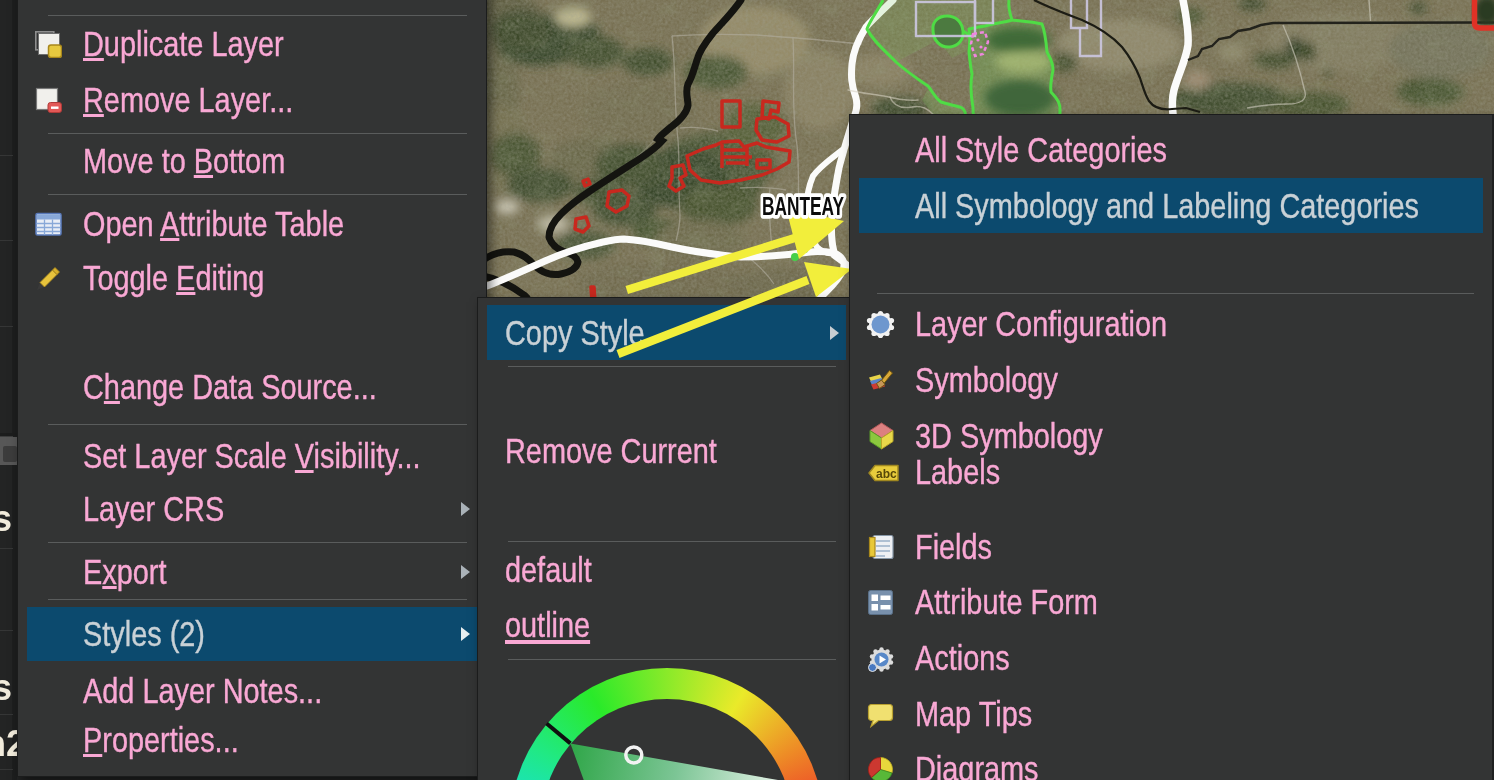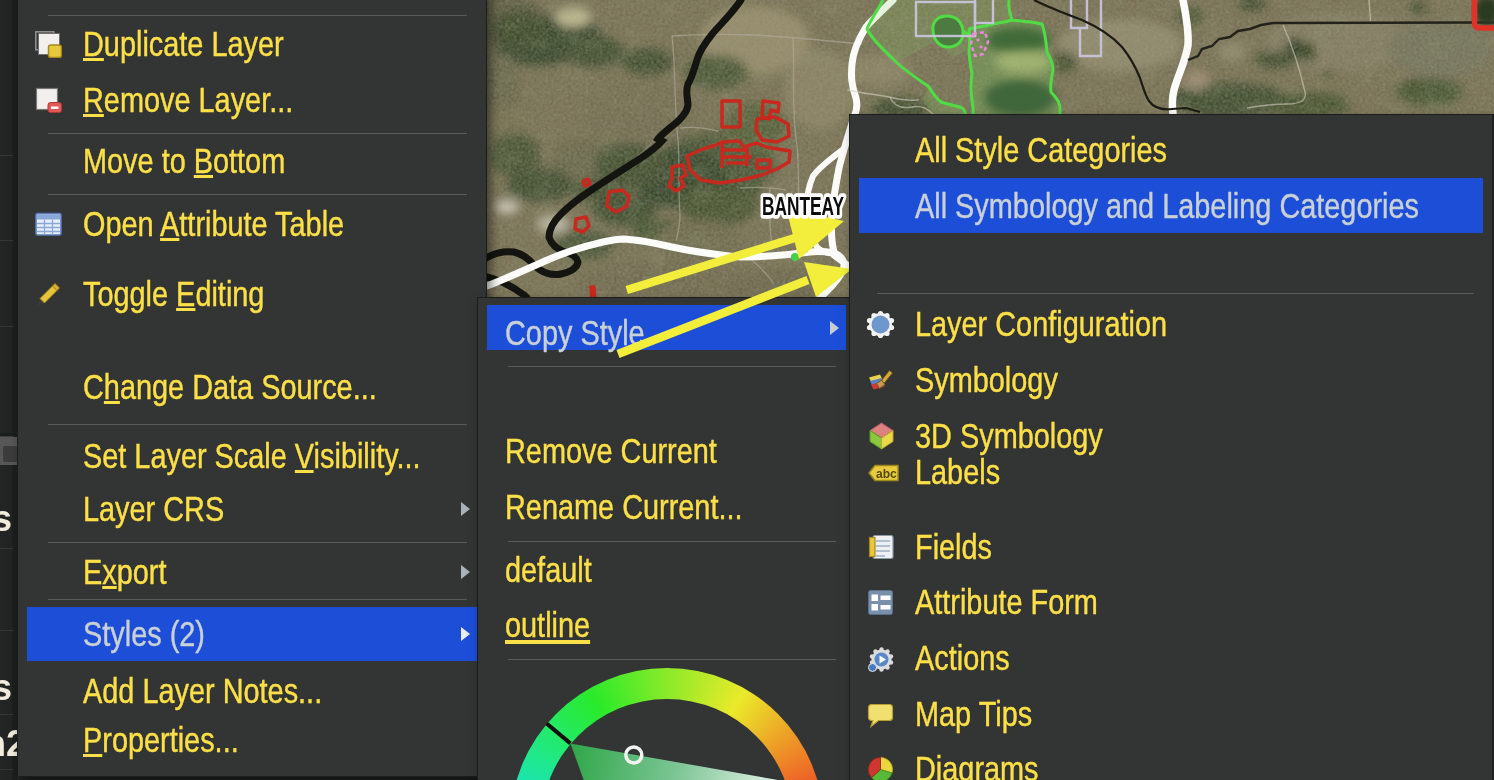--- a/index.html
+++ b/index.html
@@ -1,21 +1,21 @@
 <!DOCTYPE html>
 <html><head>
 <meta charset="utf-8">
 <style>
 html,body{margin:0;padding:0}
 body{width:1494px;height:780px;background:#232424;font-family:"Liberation Sans",sans-serif;overflow:hidden;position:relative}
 .menu{position:absolute;background:#333434;border:1px solid #1b1c1c;box-sizing:border-box;box-shadow:4px 5px 10px rgba(0,0,0,.5)}
-.mi{position:absolute;left:9px;right:9px;height:54px;color:#fde047;font-size:35px;line-height:54px;white-space:nowrap;padding-left:56px;box-sizing:border-box}
+.mi{position:absolute;left:9px;right:9px;height:54px;color:#f9a8d4;font-size:35px;line-height:54px;white-space:nowrap;padding-left:56px;box-sizing:border-box}
 .mi2{padding-left:18px}
 .mi .t{display:inline-block;transform:scaleX(.825);transform-origin:0 50%;-webkit-text-stroke:0.4px currentColor}
-.sel{background:#1d4ed8;color:#c9d1d6}
+.sel{background:#0c4a6e;color:#c9d1d6}
 .sep{position:absolute;left:30px;right:19px;height:1px;background:#5a5c5c}
 .arr{position:absolute;right:7px;top:50%;margin-top:-7px;width:0;height:0;border-left:9px solid #aab2b8;border-top:7px solid transparent;border-bottom:7px solid transparent}
 .ico{position:absolute;left:8px;top:50%;margin-top:-13px;width:27px;height:27px}
 u{text-underline-offset:2px;text-decoration-thickness:3px}
 .tick{position:absolute;left:0;width:13px;height:1px;background:#353636}
 </style>
 </head>
 <body>
 
 <svg id="map" style="position:absolute;left:480px;top:0;z-index:1" width="1014" height="335" viewBox="480 0 1014 335">
@@ -196,42 +196,41 @@
         <rect x="16" y="19.5" width="7.5" height="2.4" fill="#fff"></rect>
       </svg><span class="t"><u>R</u>emove Layer...</span></div>
 <div class="sep" style="top:171.5px"></div>
 <div class="mi" style="top:173px"><span class="t">Move to <u>B</u>ottom</span></div>
 <div class="sep" style="top:232.5px"></div>
 <div class="mi" style="top:235.5px"><svg class="ico" viewBox="0 0 27 27">
         <rect x="1" y="2.5" width="25" height="21.5" rx="1.5" fill="#e8edf6" stroke="#5878b8" stroke-width="1.6"></rect>
         <rect x="1.8" y="3.2" width="23.4" height="5.3" fill="#88a8d8"></rect>
         <path d="M1.5,12.5 H25.5 M1.5,16.5 H25.5 M1.5,20.5 H25.5 M9.5,8.5 V24 M17.5,8.5 V24" stroke="#88a8d8" stroke-width="1.3" fill="none"></path>
       </svg><span class="t">Open <u>A</u>ttribute Table</span></div>
-<div class="mi" style="top:306px"><svg class="ico" viewBox="0 0 27 27">
+<div class="mi" style="top:290px"><svg class="ico" viewBox="0 0 27 27">
         <path d="M2,25 L5,17.5 L9.5,22 Z" fill="#3a3a3a"></path>
         <path d="M5,17.5 L17.5,5 L22,9.5 L9.5,22 Z" fill="#e7c33c" stroke="#a8871c" stroke-width="0.8"></path>
         <path d="M17.5,5 L20,2.5 L24.5,7 L22,9.5 Z" fill="#d8b02c" stroke="#a8871c" stroke-width="0.8"></path>
       </svg><span class="t">Toggle <u>E</u>diting</span></div>
 <div class="mi" style="top:399.4px"><span class="t">C<u>h</u>ange Data Source...</span></div>
 <div class="sep" style="top:463px"></div>
 <div class="mi" style="top:467.5px"><span class="t">Set Layer Scale <u>V</u>isibility...</span></div>
 <div class="mi" style="top:521px"><span class="t">Layer CRS</span><span class="arr"></span></div>
 <div class="sep" style="top:581.3px"></div>
 <div class="mi" style="top:583.5px"><span class="t">E<u>x</u>port</span><span class="arr"></span></div>
 <div class="sep" style="top:638.4px"></div>
 <div class="mi sel" style="top:646px"><span class="t">Styles (2)</span><span class="arr" style="border-left-color:#e8eef0"></span></div>
 <div class="mi" style="top:702.6px"><span class="t">Add Layer Notes...</span></div>
 <div class="mi" style="top:752.4px"><span class="t"><u>P</u>roperties...</span></div>
 </div>
 
 <div class="menu" id="midmenu" style="left:477px;top:297px;width:379px;height:600px;z-index:3;overflow:hidden">
-<div class="mi mi2 sel" style="top:7px;height:45px;line-height:55px"><span class="t">Copy Style</span><span class="arr" style="border-left-color:#c8ced2"></span></div>
+<div class="mi mi2 sel" style="top:7px;height:55px;line-height:55px"><span class="t">Copy Style</span><span class="arr" style="border-left-color:#c8ced2"></span></div>
 <div class="sep" style="top:68px"></div>
 <div class="mi mi2" style="top:126px"><span class="t">Remove Current</span></div>
-<div class="mi mi2" style="top:181.5px"><span class="t">Rename Current...</span></div>
 <div class="sep" style="top:242.6px"></div>
 <div class="mi mi2" style="top:244.5px"><span class="t">default</span></div>
 <div class="mi mi2" style="top:299.9px"><span class="t"><u style="text-underline-offset:2.5px;text-decoration-thickness:3.5px">outline</u></span></div>
 <div class="sep" style="top:361.1px"></div>
 
 <div style="position:absolute;left:31.9px;top:369.6px;width:314px;height:314px;border-radius:50%;background:conic-gradient(from 0deg, hsl(90,82%,54%), hsl(60,82%,54%) 30deg, hsl(30,85%,54%) 60deg, hsl(0,85%,55%) 90deg, hsl(330,82%,54%) 120deg, hsl(300,82%,54%) 150deg, hsl(270,82%,54%) 180deg, hsl(240,82%,54%) 210deg, hsl(210,82%,54%) 240deg, hsl(180,82%,48%) 270deg, hsl(150,82%,52%) 300deg, hsl(120,82%,54%) 330deg, hsl(90,82%,54%) 360deg)"></div>
 <div style="position:absolute;left:62.9px;top:400.6px;width:252px;height:252px;border-radius:50%;background:#333434"></div>
 <svg style="position:absolute;left:0;top:0" width="379" height="600" viewBox="0 0 379 600">
 <defs>
 <linearGradient id="trig" gradientUnits="userSpaceOnUse" x1="92.4" y1="445.4" x2="307.3" y2="483.3">

